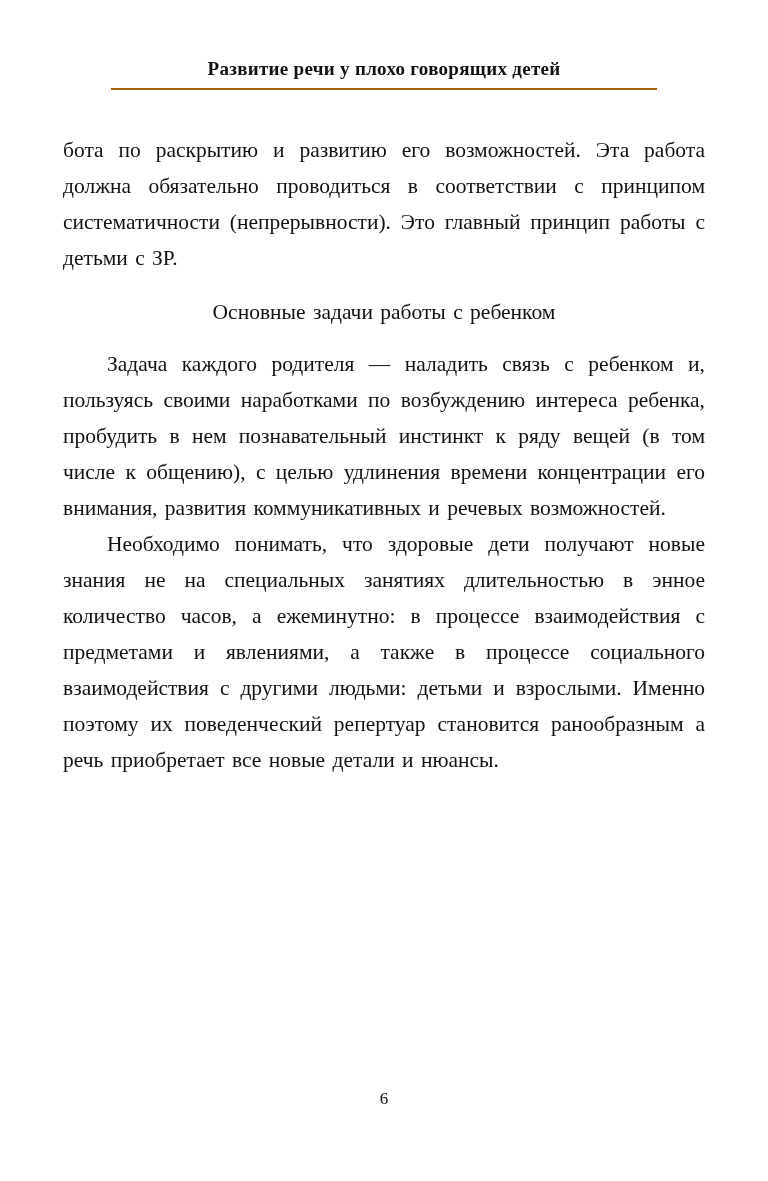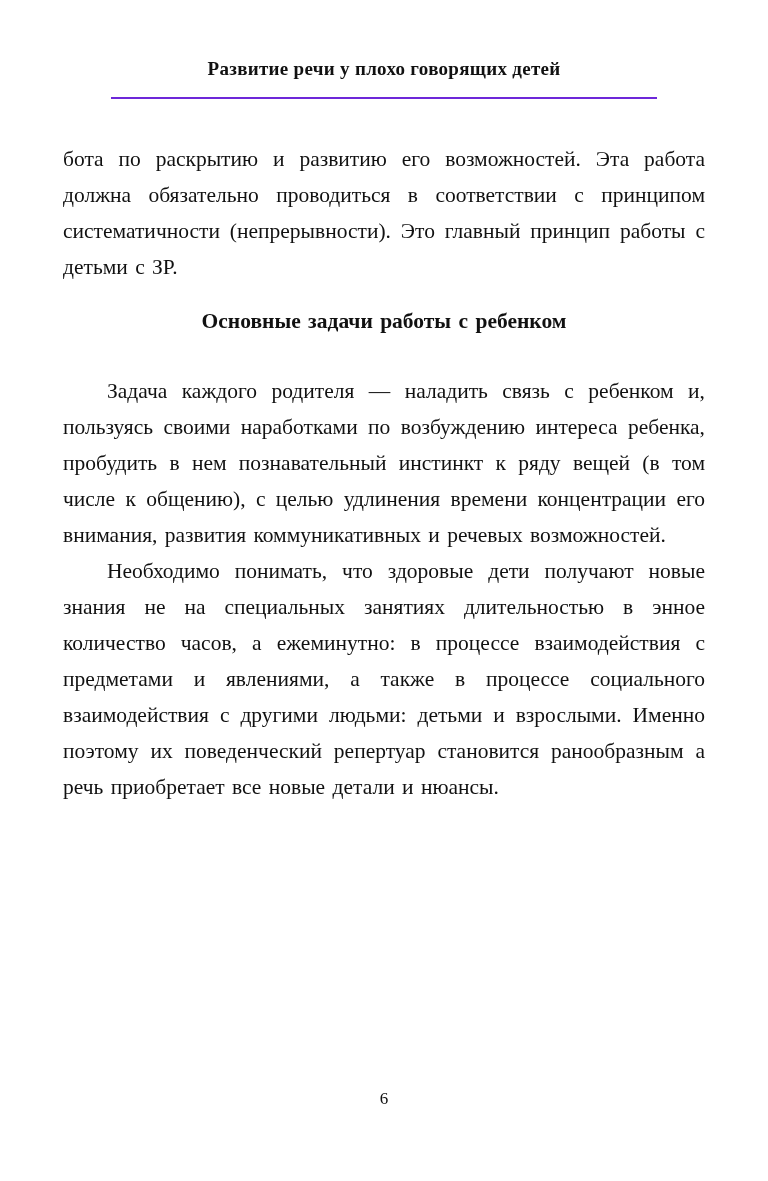--- a/index.html
+++ b/index.html
@@ -14,22 +14,22 @@
     margin: 0 auto;
     background: #ffffff;
     color: #111111;
     font-family: "Liberation Serif", "DejaVu Serif", serif;
     box-sizing: border-box;
     overflow: hidden;
   }
   .running-header {
     width: 546px;
     margin: 58px auto 0 auto;
-    padding-bottom: 17px;
-    border-bottom: 2px solid #6d28d9;
+    padding-bottom: 8px;
+    border-bottom: 2px solid #a16207;
     text-align: center;
   }
   .running-header-title {
     font-size: 19px;
     font-weight: bold;
     letter-spacing: 0.3px;
     color: #111111;
   }
   .body-text {
     width: 642px;
@@ -40,23 +40,23 @@
     word-spacing: 2px;
   }
   .para {
     margin: 0;
     text-indent: 44px;
   }
   .para.no-indent {
     text-indent: 0;
   }
   .section-heading {
-    margin: 18px 0 34px 0;
+    margin: 18px 0 16px 0;
     font-size: 21.5px;
-    font-weight: bold;
+    font-weight: normal;
     text-align: center;
     text-indent: 0;
   }
   .page-number {
     position: absolute;
     left: 0;
     right: 0;
     bottom: 72px;
     text-align: center;
     font-size: 17px;

